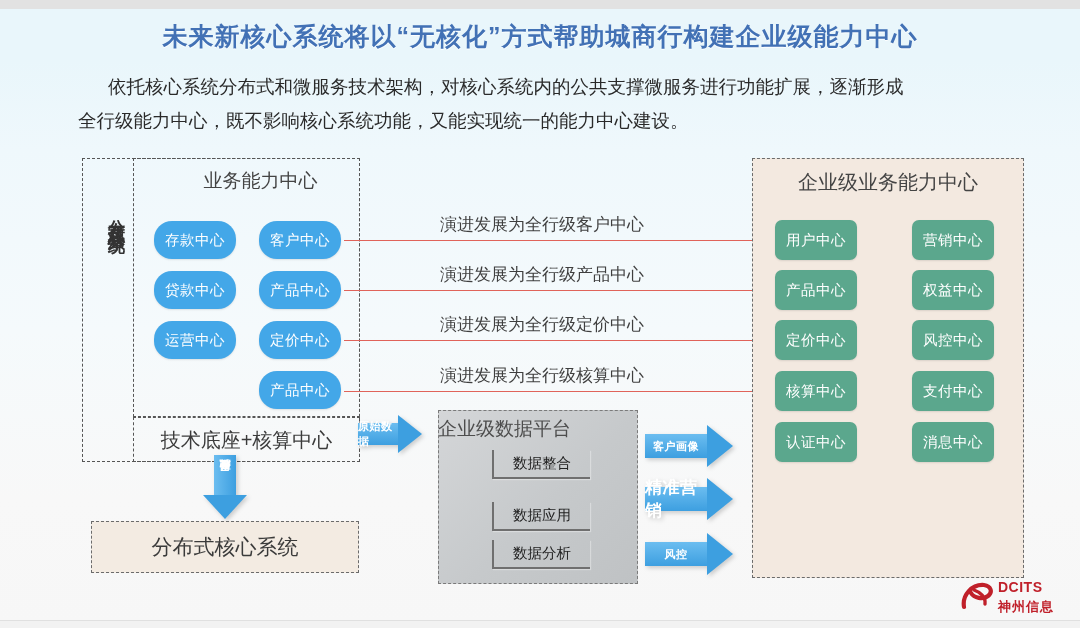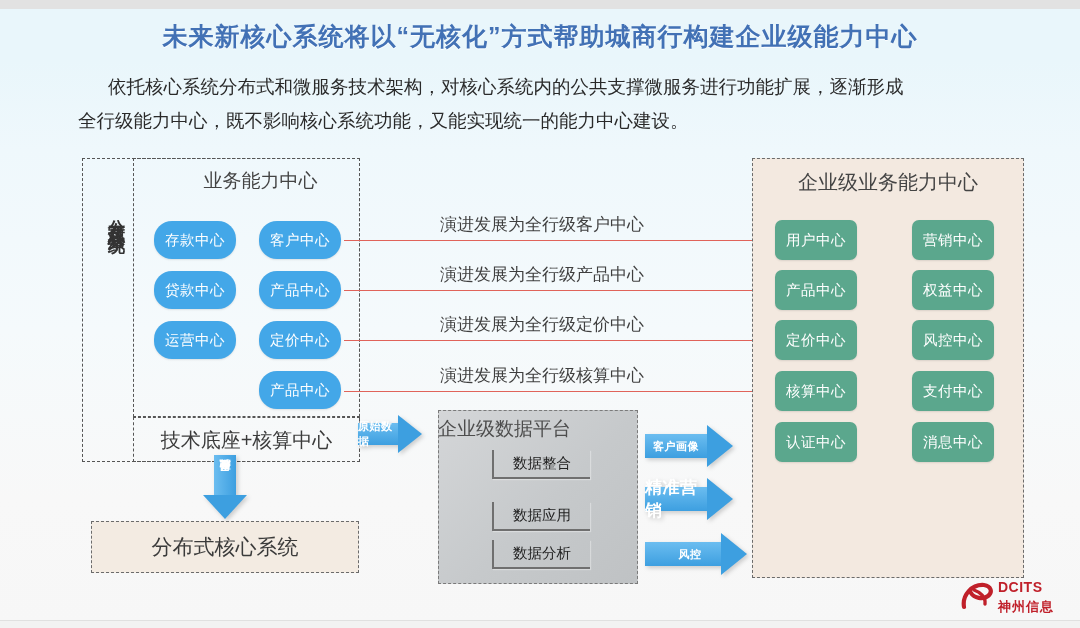--- a/index.html
+++ b/index.html
@@ -329,21 +329,21 @@
     <div class="shaft" style="width:62px; height:24px; font-size:11px;">客户画像</div>
     <div class="head" style="border-top-width:21px; border-bottom-width:21px;
          border-left:26px solid #3d9fe0; border-top-color:transparent; border-bottom-color:transparent;"></div>
   </div>
   <div class="barrow" style="left:645px; top:478px;">
     <div class="shaft" style="width:62px; height:24px; font-size:17px;">精准营销</div>
     <div class="head" style="border-top-width:21px; border-bottom-width:21px;
          border-left:26px solid #3d9fe0; border-top-color:transparent; border-bottom-color:transparent;"></div>
   </div>
   <div class="barrow" style="left:645px; top:533px;">
-    <div class="shaft" style="width:62px; height:24px; font-size:11px;padding-left:14px;">风控</div>
+    <div class="shaft" style="width:62px; height:24px; font-size:11px;">风控</div>
     <div class="head" style="border-top-width:21px; border-bottom-width:21px;
          border-left:26px solid #3d9fe0; border-top-color:transparent; border-bottom-color:transparent;"></div>
   </div>
 
   <div id="ent-panel"></div>
   <div class="panel-heading" id="ent-heading">企业级业务能力中心</div>
 
   <div class="chip-green" style="left:775px; top:220px;">用户中心</div>
   <div class="chip-green" style="left:775px; top:270px;">产品中心</div>
   <div class="chip-green" style="left:775px; top:320px;">定价中心</div>

